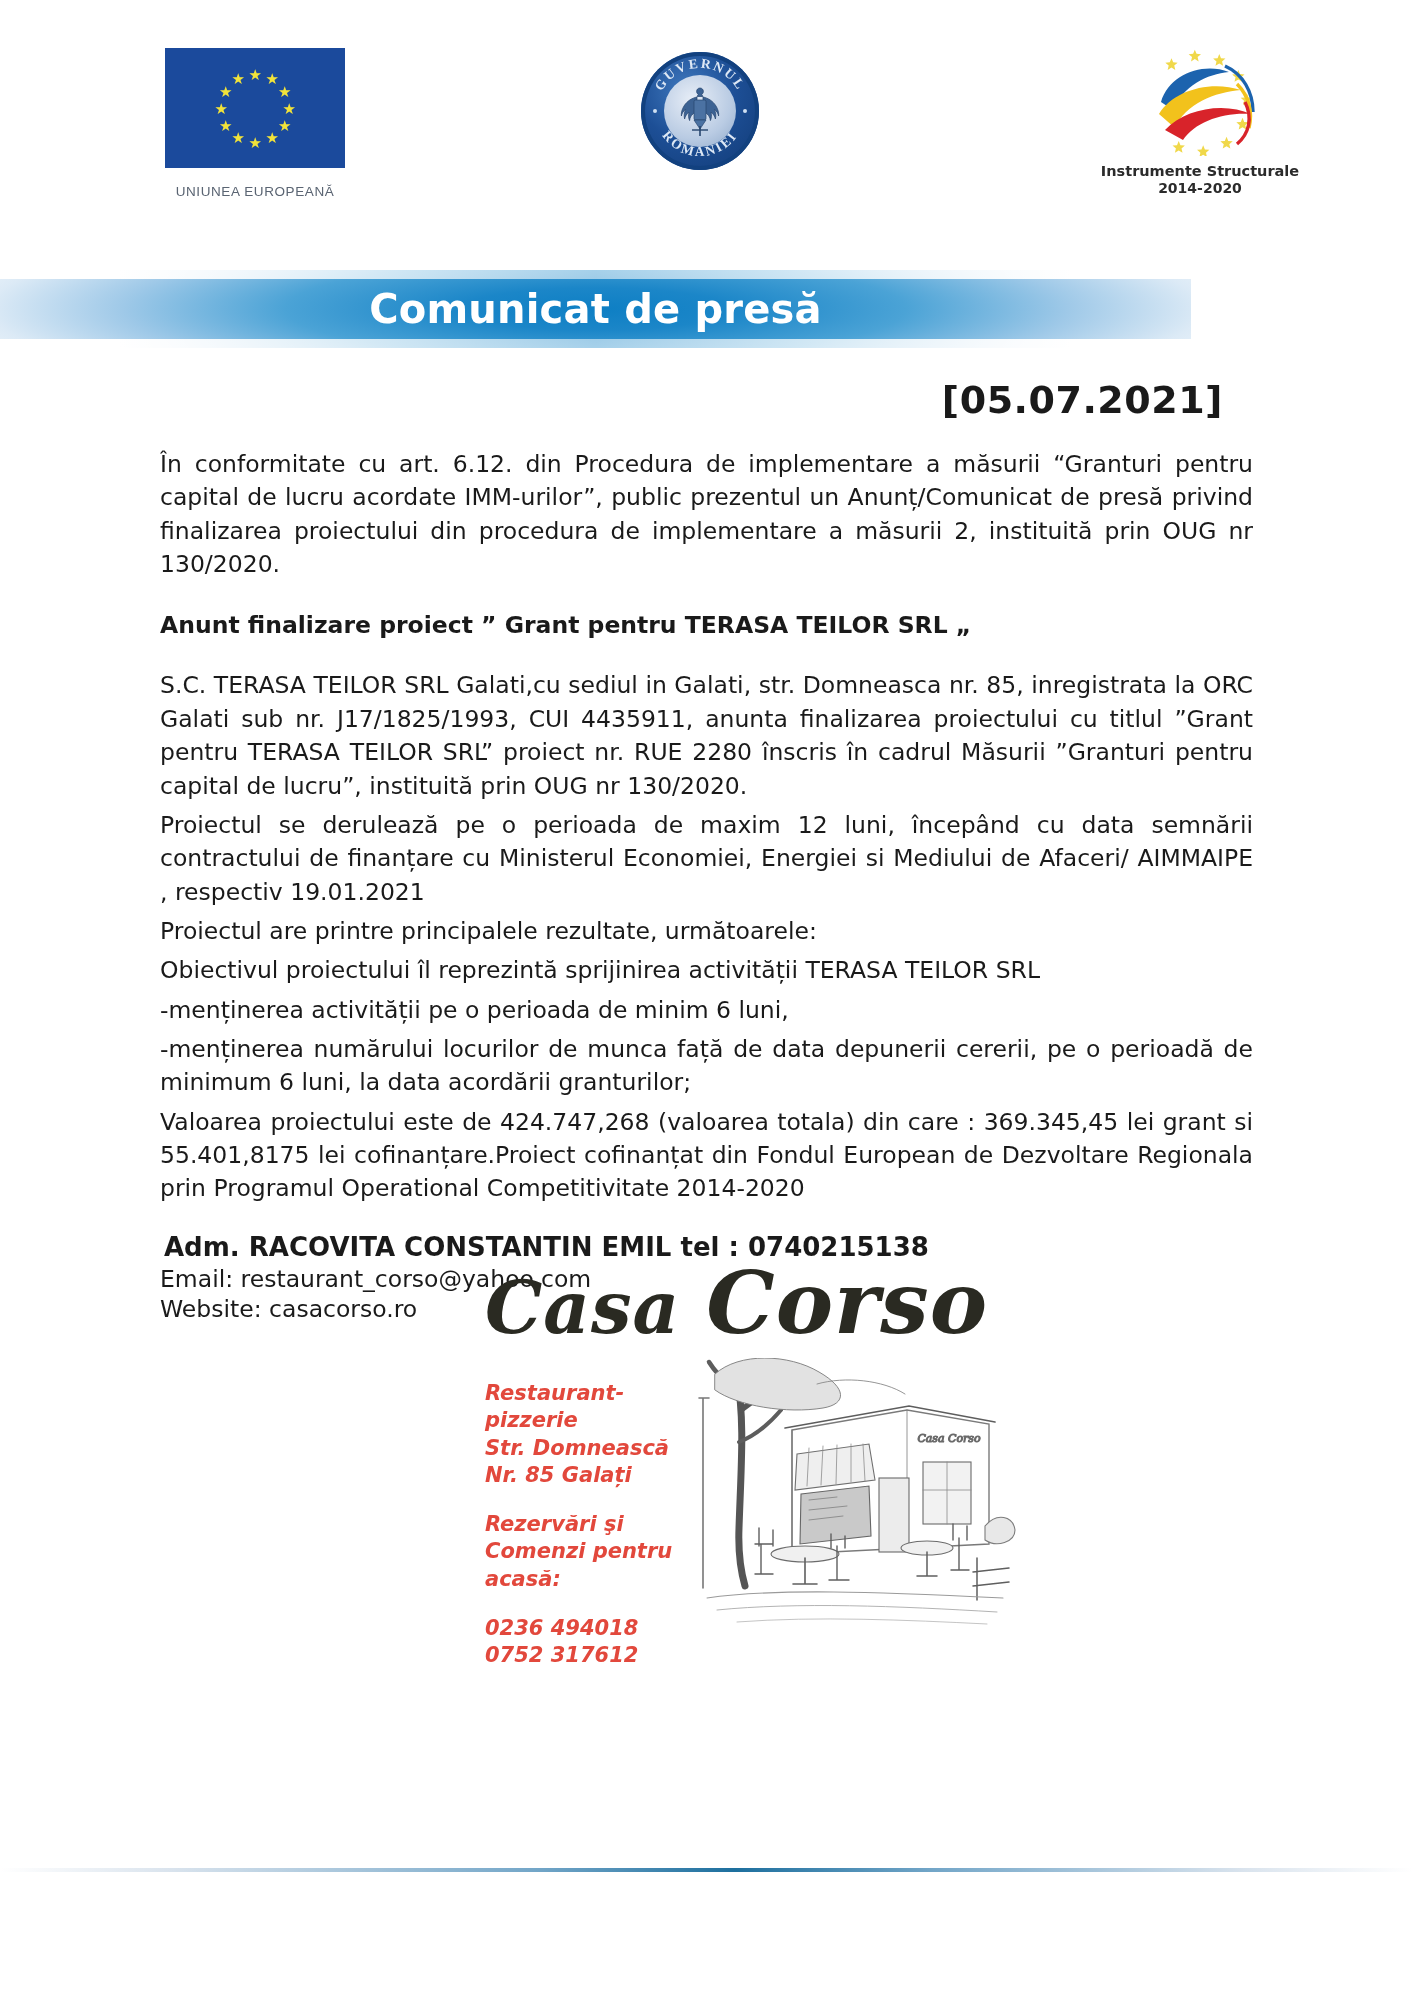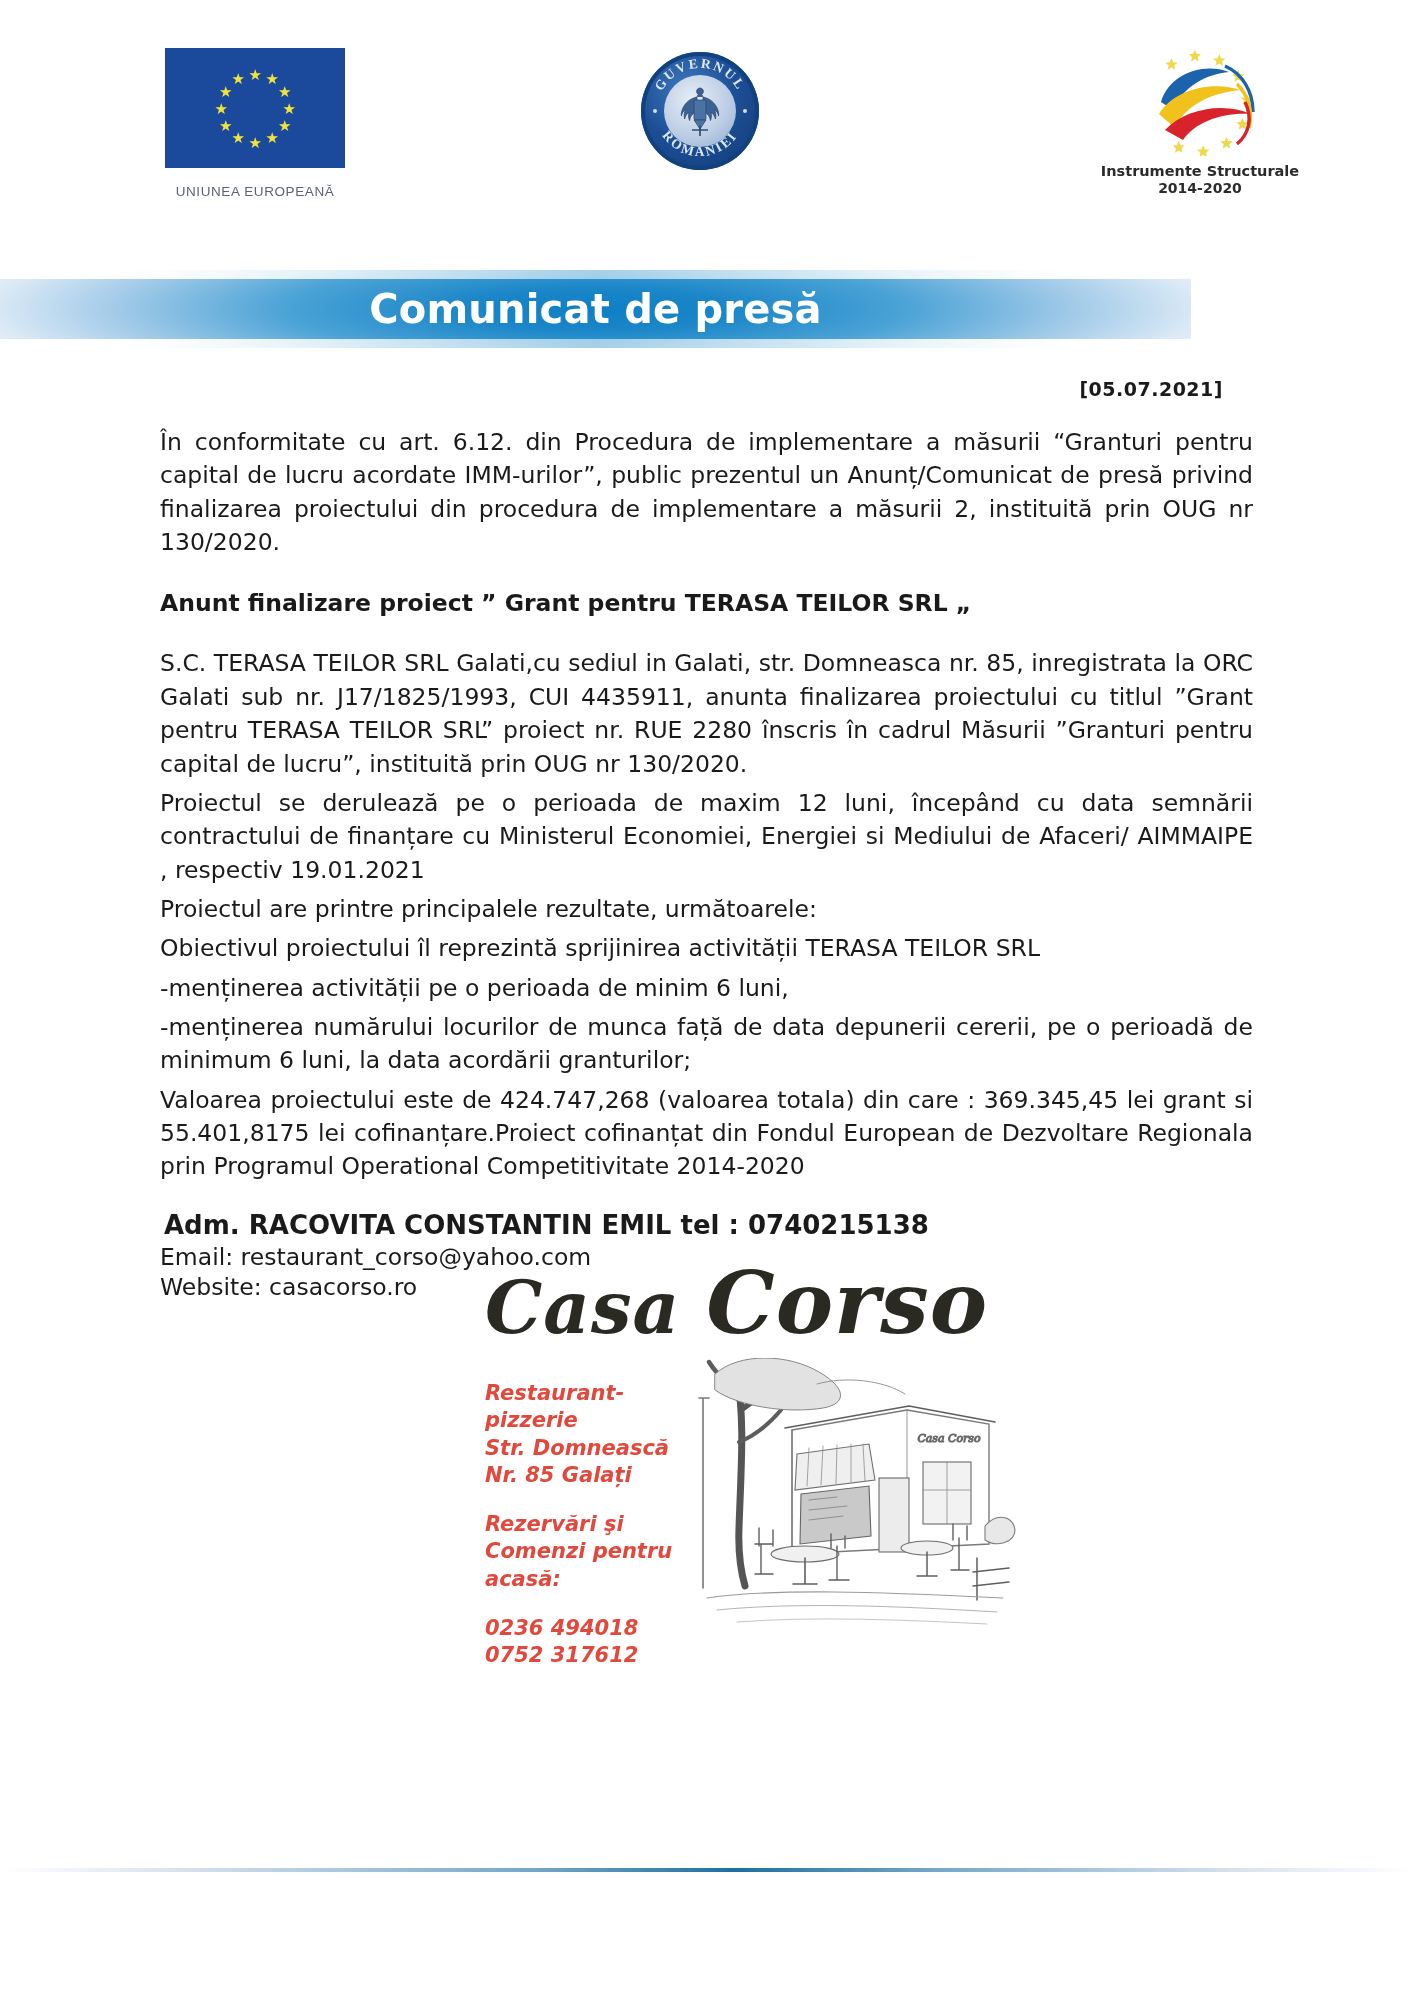--- a/index.html
+++ b/index.html
@@ -133,21 +133,21 @@
 
   
   .doc {
     position: absolute;
     left: 0; top: 348px;
     width: 1413px;
     padding: 0 160px 0 160px;
   }
   .date-line {
     text-align: right;
-    font-size: 19px;
+    font-size: 38px;
     font-weight: bold;
     letter-spacing: 0.5px;
     margin: 30px 30px 26px 0;
     font-family: "DejaVu Sans", sans-serif;
   }
   .para {
     font-size: 23.5px;
     line-height: 1.42;
     text-align: justify;
     margin: 0 0 6px 0;

